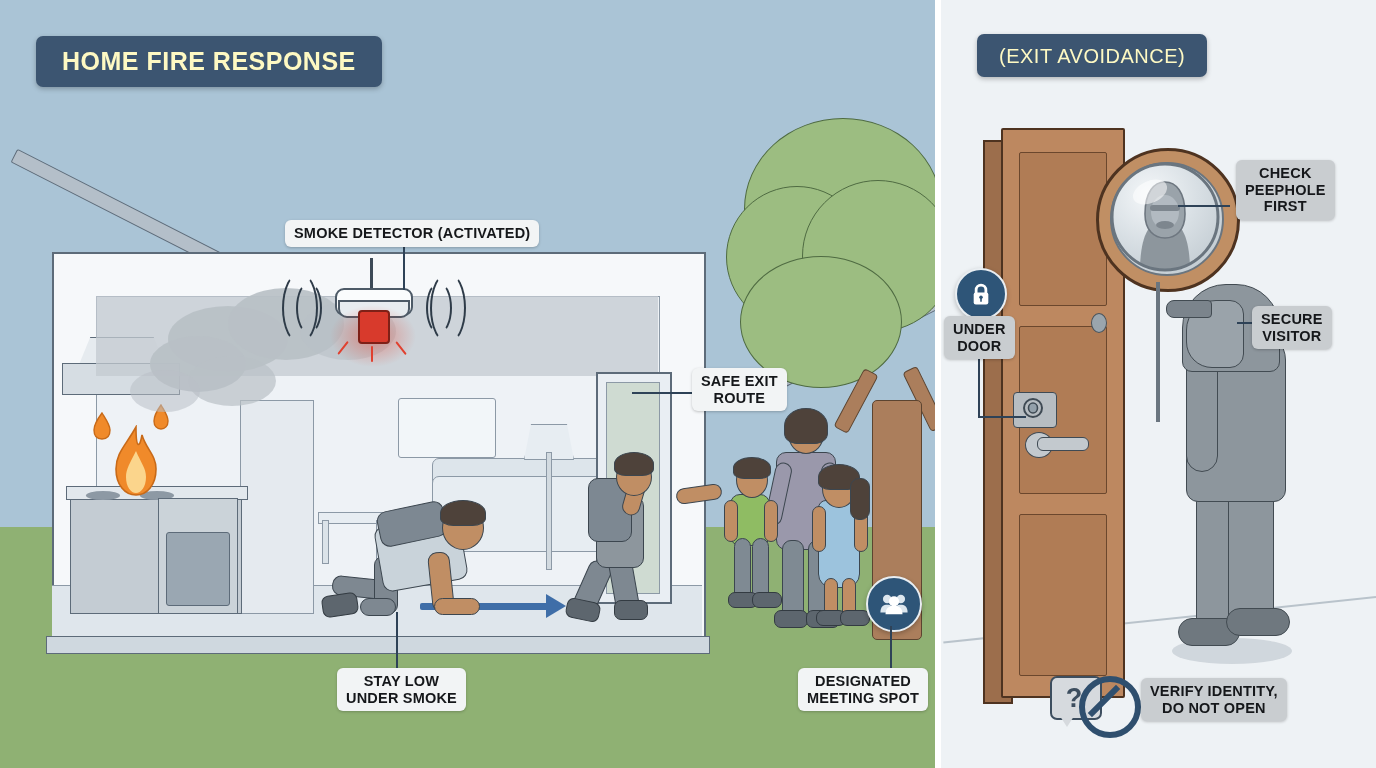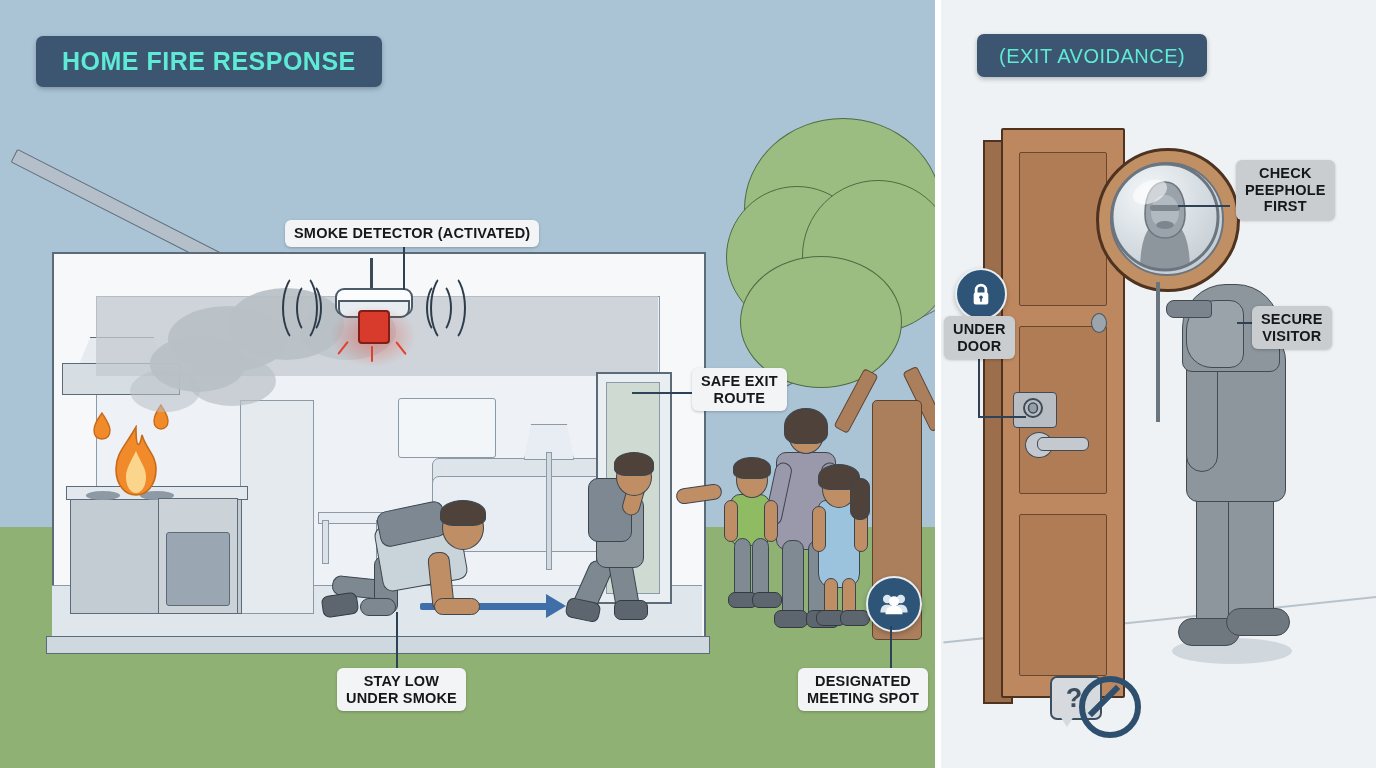--- a/index.html
+++ b/index.html
@@ -8,21 +8,21 @@
 
   
   .panel{position:absolute;top:0;height:768px;overflow:hidden;}
   #panel-left{left:0;width:935px;background:#aac4d6;}
   #panel-right{left:941px;width:435px;background:#eef2f5;}
   #panel-divider{position:absolute;left:935px;top:0;width:6px;height:768px;background:#ffffff;}
 
   
   .title-chip{
     position:absolute;background:#3c5571;border-radius:7px;
-    color:#5eead4;letter-spacing:.5px;text-align:center;
+    color:#fef9c3;letter-spacing:.5px;text-align:center;
     box-shadow:0 2px 5px rgba(0,0,0,.25);
     display:flex;flex-direction:column;justify-content:center;align-items:center;
   }
   #title-left{left:36px;top:36px;padding:11px 26px;font-size:25px;font-weight:bold;}
   #title-right{left:977px;top:34px;padding:9px 22px;}
   #title-right .main{font-size:24px;font-weight:bold;line-height:1.15;}
   #title-right .sub{font-size:20px;font-weight:normal;line-height:1.2;margin-top:1px;}
 
   
   .callout{
@@ -398,14 +398,16 @@
     <div class="sub">(EXIT AVOIDANCE)</div>
   </div>
 
   <div class="callout grey" style="left:1236px;top:160px;">CHECK
 PEEPHOLE
 FIRST</div>
   <div class="callout grey" style="left:1252px;top:306px;">SECURE
 VISITOR</div>
   <div class="callout grey" style="left:944px;top:316px;">UNDER
 DOOR</div>
+  <div class="callout grey" style="left:1141px;top:678px;">VERIFY IDENTITY,
+DO NOT OPEN</div>
 
 </div>
 
 </body></html>

